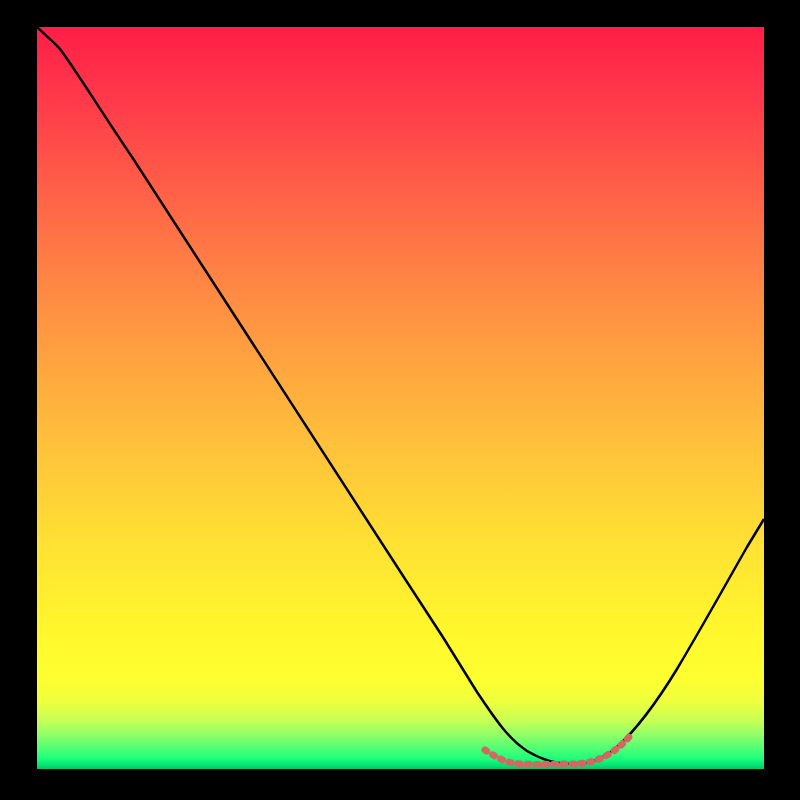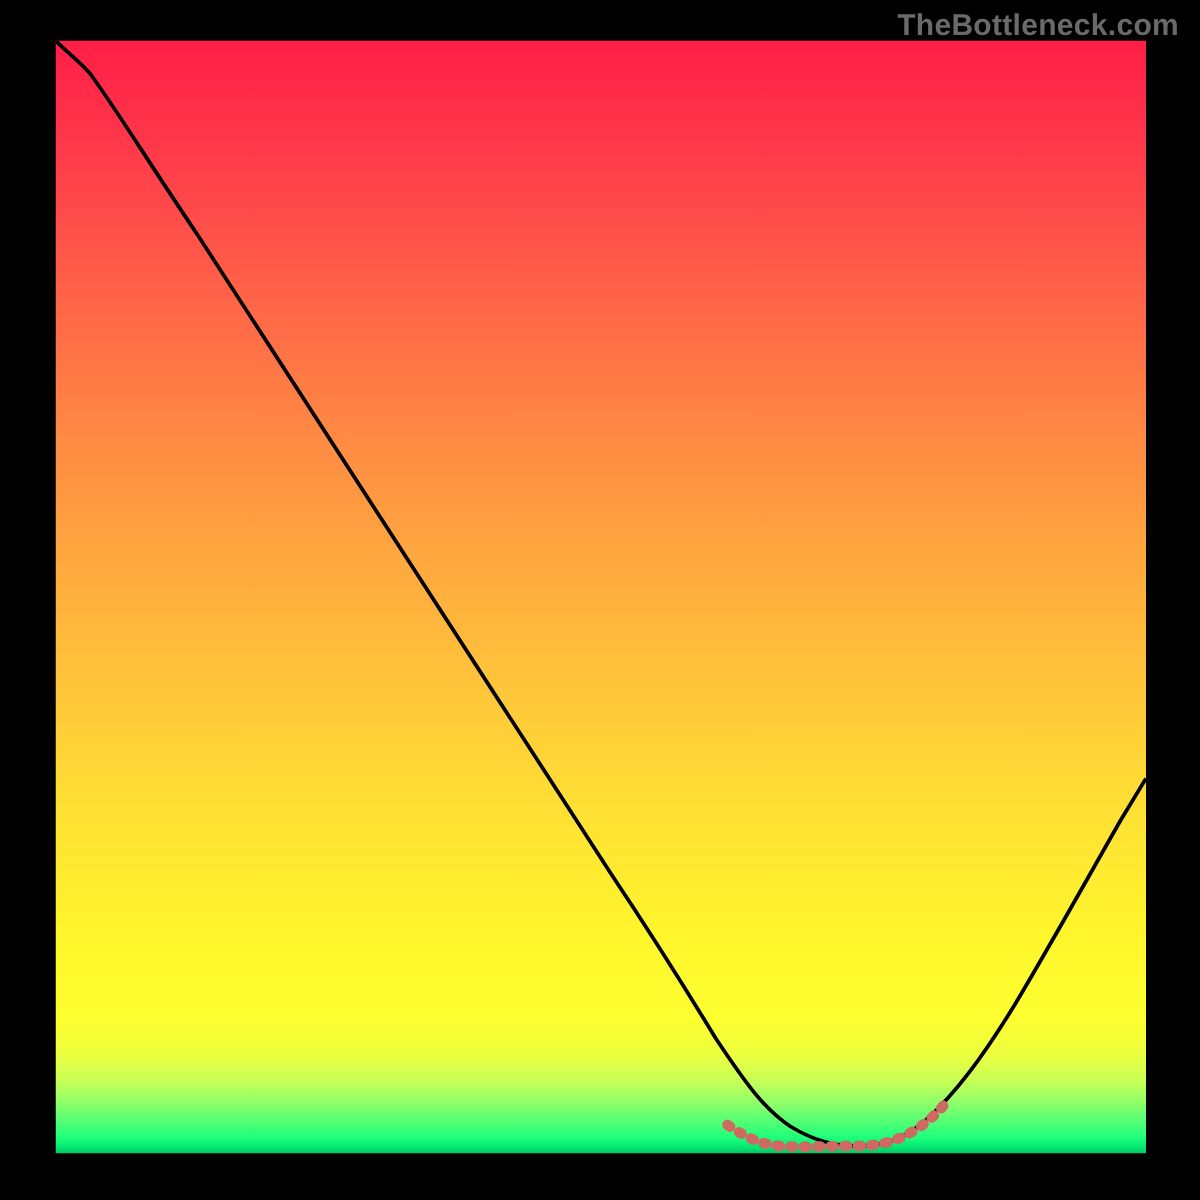--- a/index.html
+++ b/index.html
@@ -69,21 +69,20 @@
     top: 0;
     width: 100%;
     height: 100%;
     z-index: 10;
   }
 </style>
 </head>
 <body>
 
 <div class="frame">
-  <div class="watermark">TheBottleneck.com</div>
 
   <div class="plot">
     <div class="gradient"></div>
 
     <svg class="curves" viewBox="0 0 727 742" preserveAspectRatio="none">
       <path d="M 0 0
                C 8 8, 16 14, 23 22
                C 40 45, 60 78, 95 130
                L 370 555
                C 400 600, 420 632, 440 665

